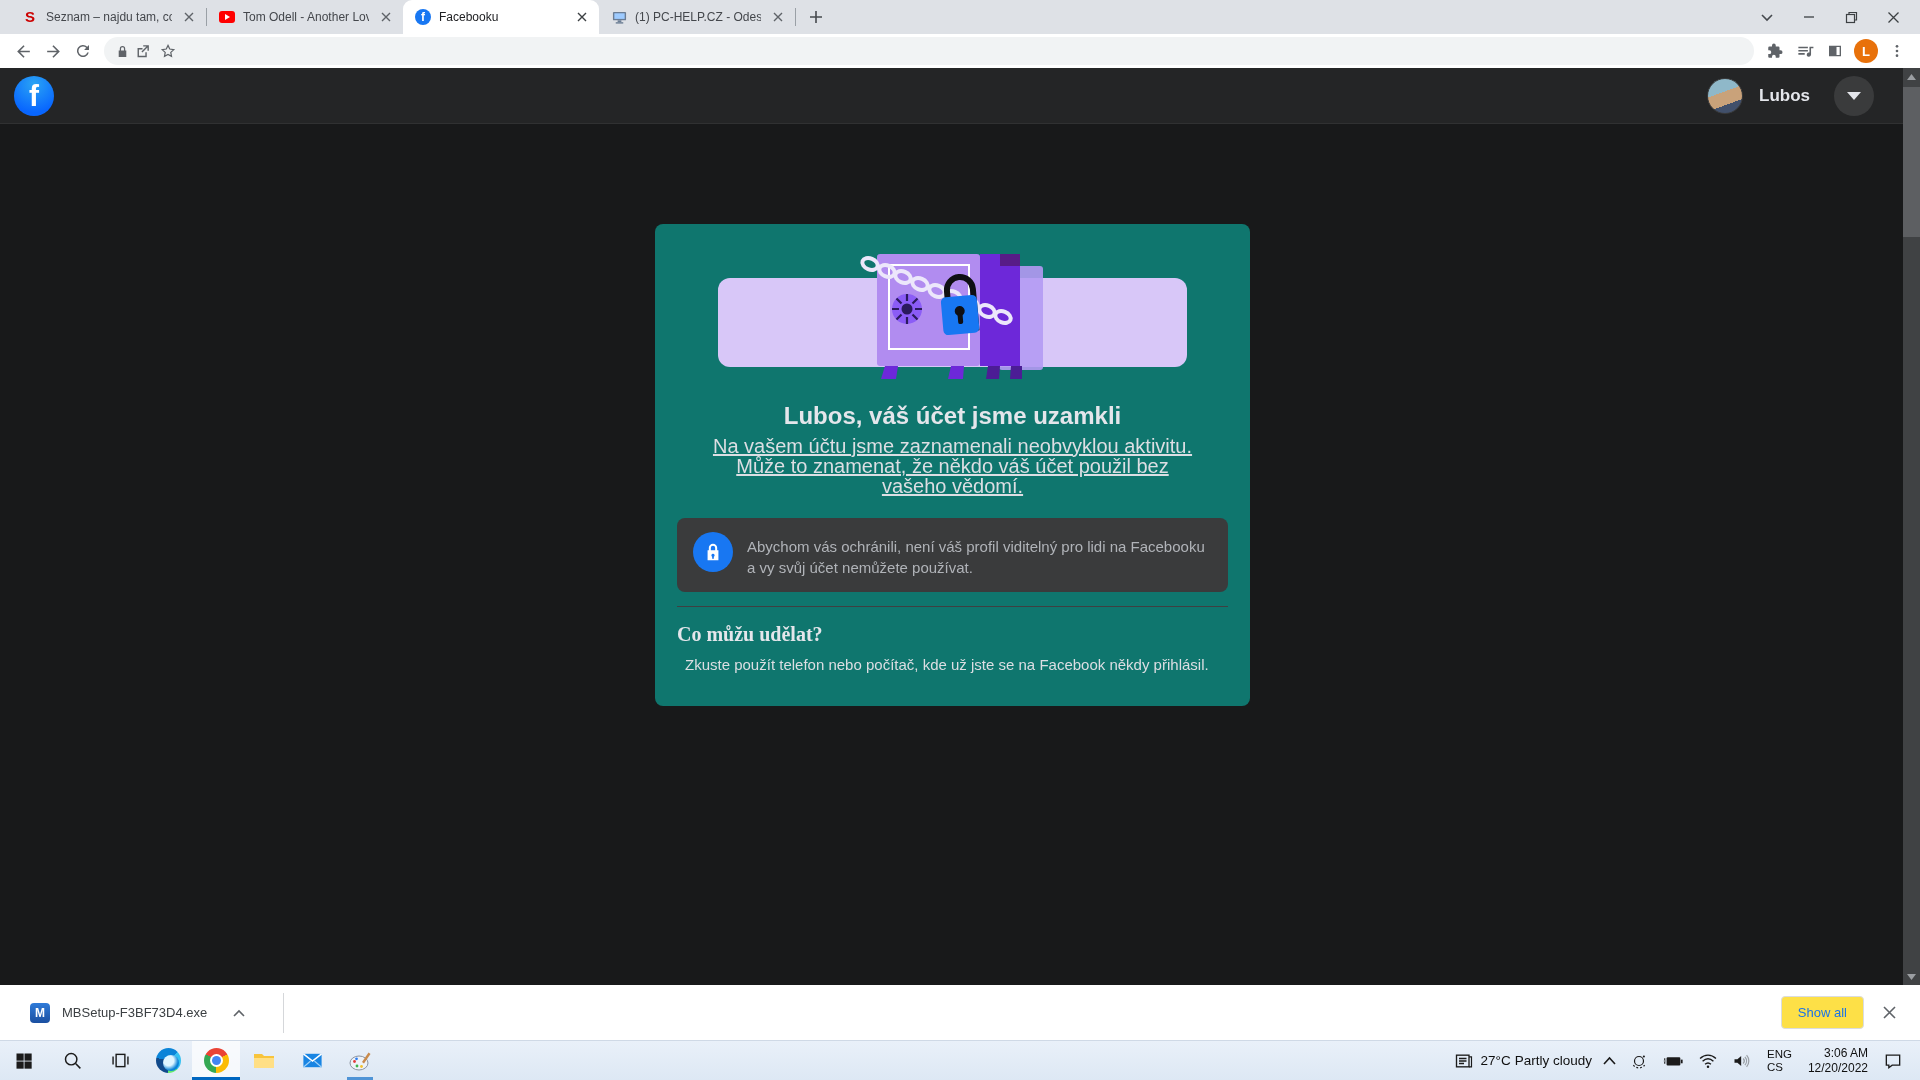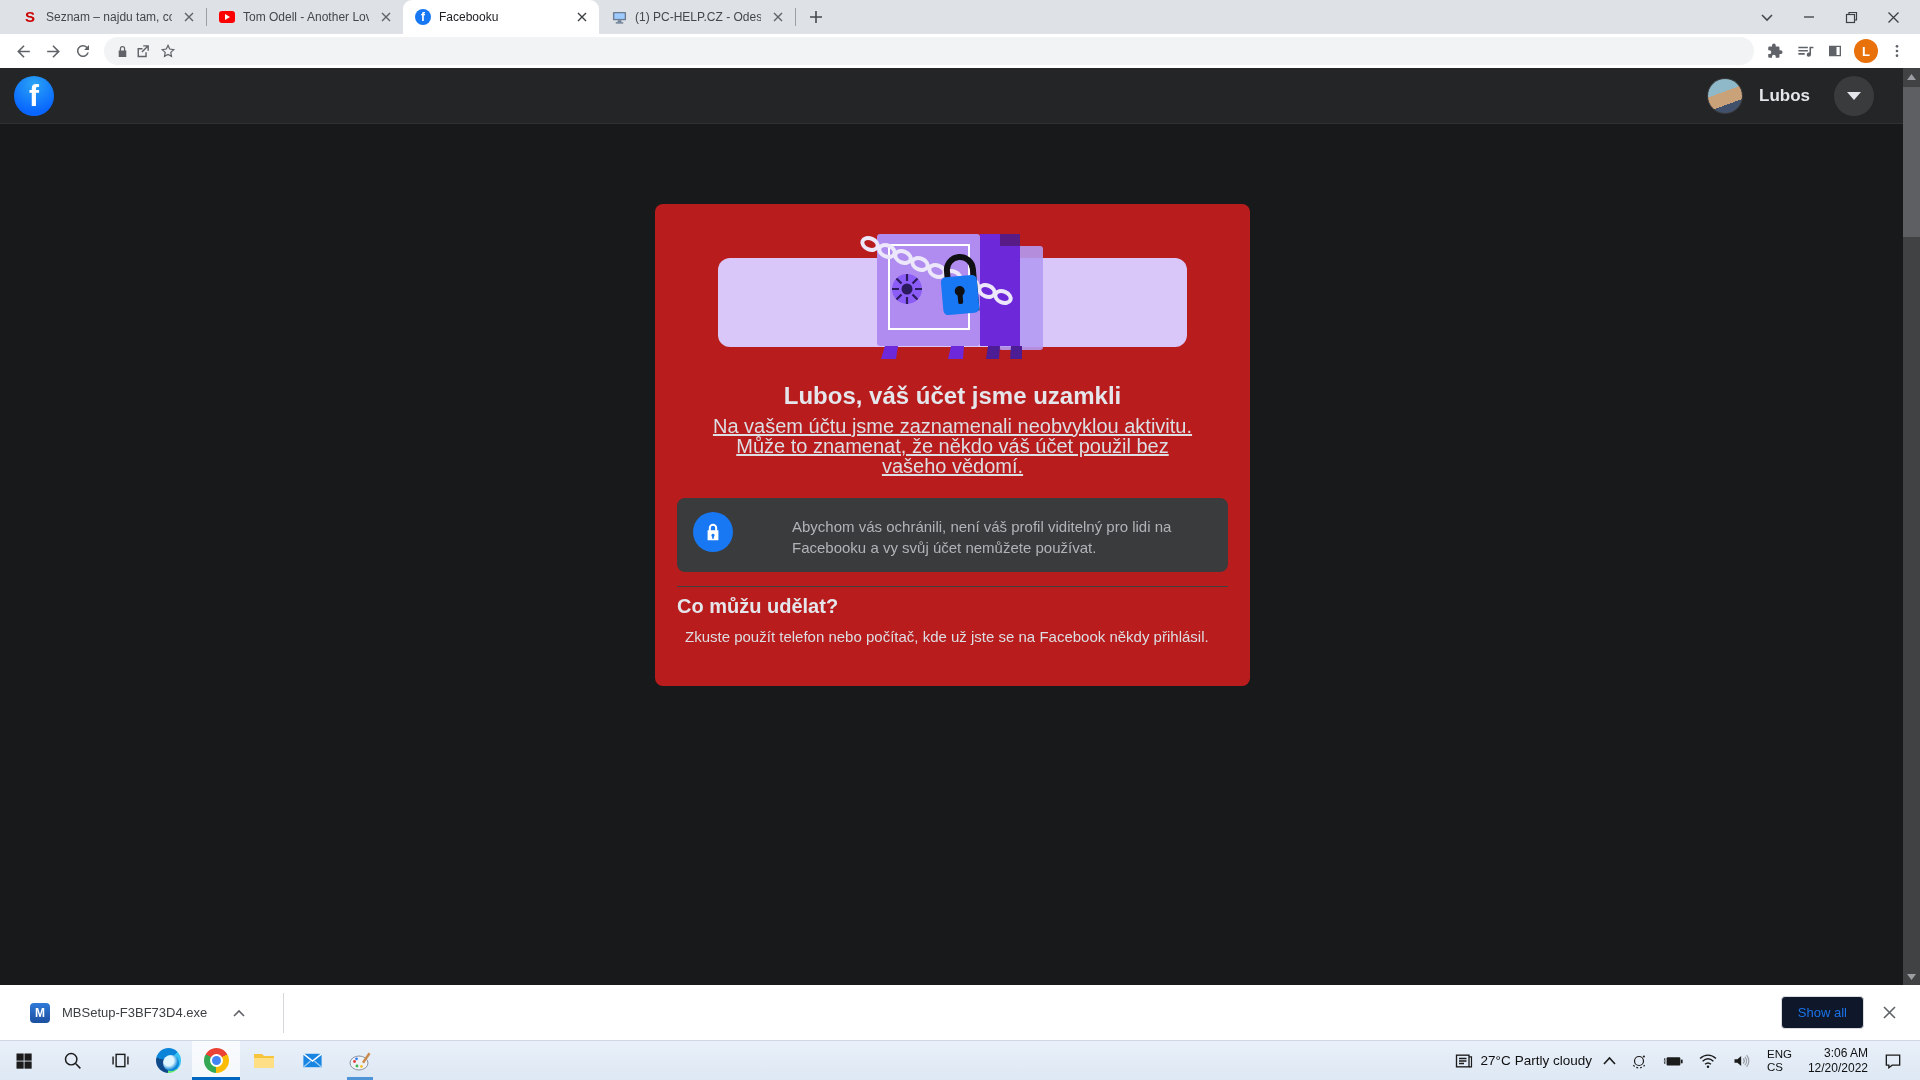--- a/index.html
+++ b/index.html
@@ -35,47 +35,47 @@
   .fb-header { position:absolute; left:0; top:68px; width:100%; height:56px; background:#242526; border-bottom:1px solid #303132; display:flex; align-items:center; justify-content:space-between; padding:0 46px 0 14px; }
   .fb-logo { width:40px; height:40px; border-radius:50%; background:radial-gradient(circle at 50% 20%, #2aa4f4, #0866ff 75%); color:#fff; display:grid; place-items:center; font-weight:bold; font-size:30px; line-height:40px; padding-bottom:3px; }
   .fb-profile { display:flex; align-items:center; gap:16px; }
   .fb-avatar { width:36px; height:36px; border-radius:50%; background:linear-gradient(160deg,#8fb8c9 0 40%,#c9a27a 40% 70%,#41506b 70%); border:1px solid #3a3b3c; }
   .fb-name { color:#e4e6eb; font-size:17px; font-weight:bold; }
   .fb-caret-btn { width:40px; height:40px; border-radius:50%; background:#3a3b3c; display:grid; place-items:center; margin-left:8px; }
   .caret-down { width:0; height:0; border-left:7px solid transparent; border-right:7px solid transparent; border-top:8px solid #e4e6eb; }
 
   
   .fb-page { position:absolute; left:0; top:124px; width:100%; height:861px; background:#18191a; }
-  .card { position:absolute; left:655px; top:80px; width:595px; height:482px; background:#b91c1c; border-radius:8px; }
+  .card { position:absolute; left:655px; top:100px; width:595px; height:482px; background:#0f766e; border-radius:8px; }
   .illu { position:relative; width:595px; height:158px; }
   .card-title { margin-top:20px; text-align:center; color:#e4e6eb; font-size:24px; font-weight:bold; }
   .card-sub { margin:6px auto 0; width:480px; text-align:center; color:#dcdee3; font-size:20px; line-height:20px;text-decoration:underline; }
   .lockbox { margin:22px 22px 0; background:#3a3b3c; border-radius:8px; padding:14px 16px; display:flex; gap:14px; align-items:flex-start; }
   .lockbox-ic { width:40px; height:40px; border-radius:50%; background:#1877f2; display:grid; place-items:center; flex:0 0 auto; }
   .lockbox-title { color:#e4e6eb; font-size:17px; font-weight:bold; }
-  .lockbox-body { color:#b0b3b8; font-size:15px; line-height:21px; margin-top:4px;margin-left:45px; }
+  .lockbox-body { color:#b0b3b8; font-size:15px; line-height:21px; margin-top:4px; }
   .divider { margin:14px 22px 0; height:1px; background:#3e4042; }
-  .what-h { margin:8px 22px 0; color:#e4e6eb; font-size:20px; font-weight:bold; }
+  .what-h { margin:16px 22px 0; color:#e4e6eb; font-size:20px; font-weight:bold;font-family:Liberation Serif, serif; }
   .what-b { margin:10px 30px 0; color:#dcdee3; font-size:15px; }
 
   
   .pg-scroll { position:absolute; right:0; top:68px; width:17px; height:917px; background:#404244; }
   .pg-arrow { width:17px; height:17px; display:grid; place-items:center; }
   .pg-arrow.down { position:absolute; bottom:0; }
   .pg-thumb { position:absolute; top:19px; left:0; width:17px; height:150px; background:#5d5f62; }
 
   
   .dlbar { position:absolute; left:0; bottom:40px; width:100%; height:55px; background:#fff; display:flex; align-items:center; padding:0 14px 0 26px; }
   .dl-item { display:flex; align-items:center; gap:12px; height:36px; padding:0 10px 0 4px; border-radius:4px; }
   .dl-ic { width:20px; height:20px; border-radius:4px; background:linear-gradient(180deg,#2f7bd9,#1b4fa0); color:#fff; font-size:12px; font-weight:bold; display:grid; place-items:center; }
   .dl-name { font-size:13px; color:#3c4043; }
   .dl-caret { margin-left:14px; display:grid; place-items:center; }
   .dl-sep { width:1px; height:40px; background:#d5d7da; margin-left:28px; }
   .dl-spacer { flex:1; }
-  .showall { border:1px solid #dadce0; background:#0f172a; color:#1a73e8; font-size:13px; font-weight:500; font-family:inherit; border-radius:4px; padding:8px 16px; }
+  .showall { border:1px solid #dadce0; background:#fde047; color:#1a73e8; font-size:13px; font-weight:500; font-family:inherit; border-radius:4px; padding:8px 16px; }
   .dl-close { width:34px; height:34px; display:grid; place-items:center; margin-left:8px; }
 
   
   .taskbar { position:absolute; left:0; bottom:0; width:100%; height:40px; background:linear-gradient(#e9f0f9,#dde8f4); border-top:1px solid #cfd9e6; display:flex; align-items:stretch; }
   .task-btn { width:48px; display:grid; place-items:center; position:relative; }
   .task-btn.active { background:rgba(255,255,255,.7); }
   .task-btn.active::after { content:""; position:absolute; left:0; right:0; bottom:0; height:3px; background:#0067c0; }
   .task-btn.open::after { content:""; position:absolute; left:11px; right:11px; bottom:0; height:3px; background:#4f94d6; }
   .edge-ic { width:25px; height:25px; border-radius:50%; background:conic-gradient(from 210deg,#114a8b 0 20%,#0a84d8 20% 55%,#35c1f1 55% 80%,#66eb6e 80% 92%,#114a8b 92%); position:relative; overflow:hidden; }
   .edge-ic::after { content:""; position:absolute; left:7px; top:7px; width:16px; height:16px; border-radius:50%; background:radial-gradient(circle at 35% 35%, #dff5ff 0 35%, #0a84d8 65%); }

